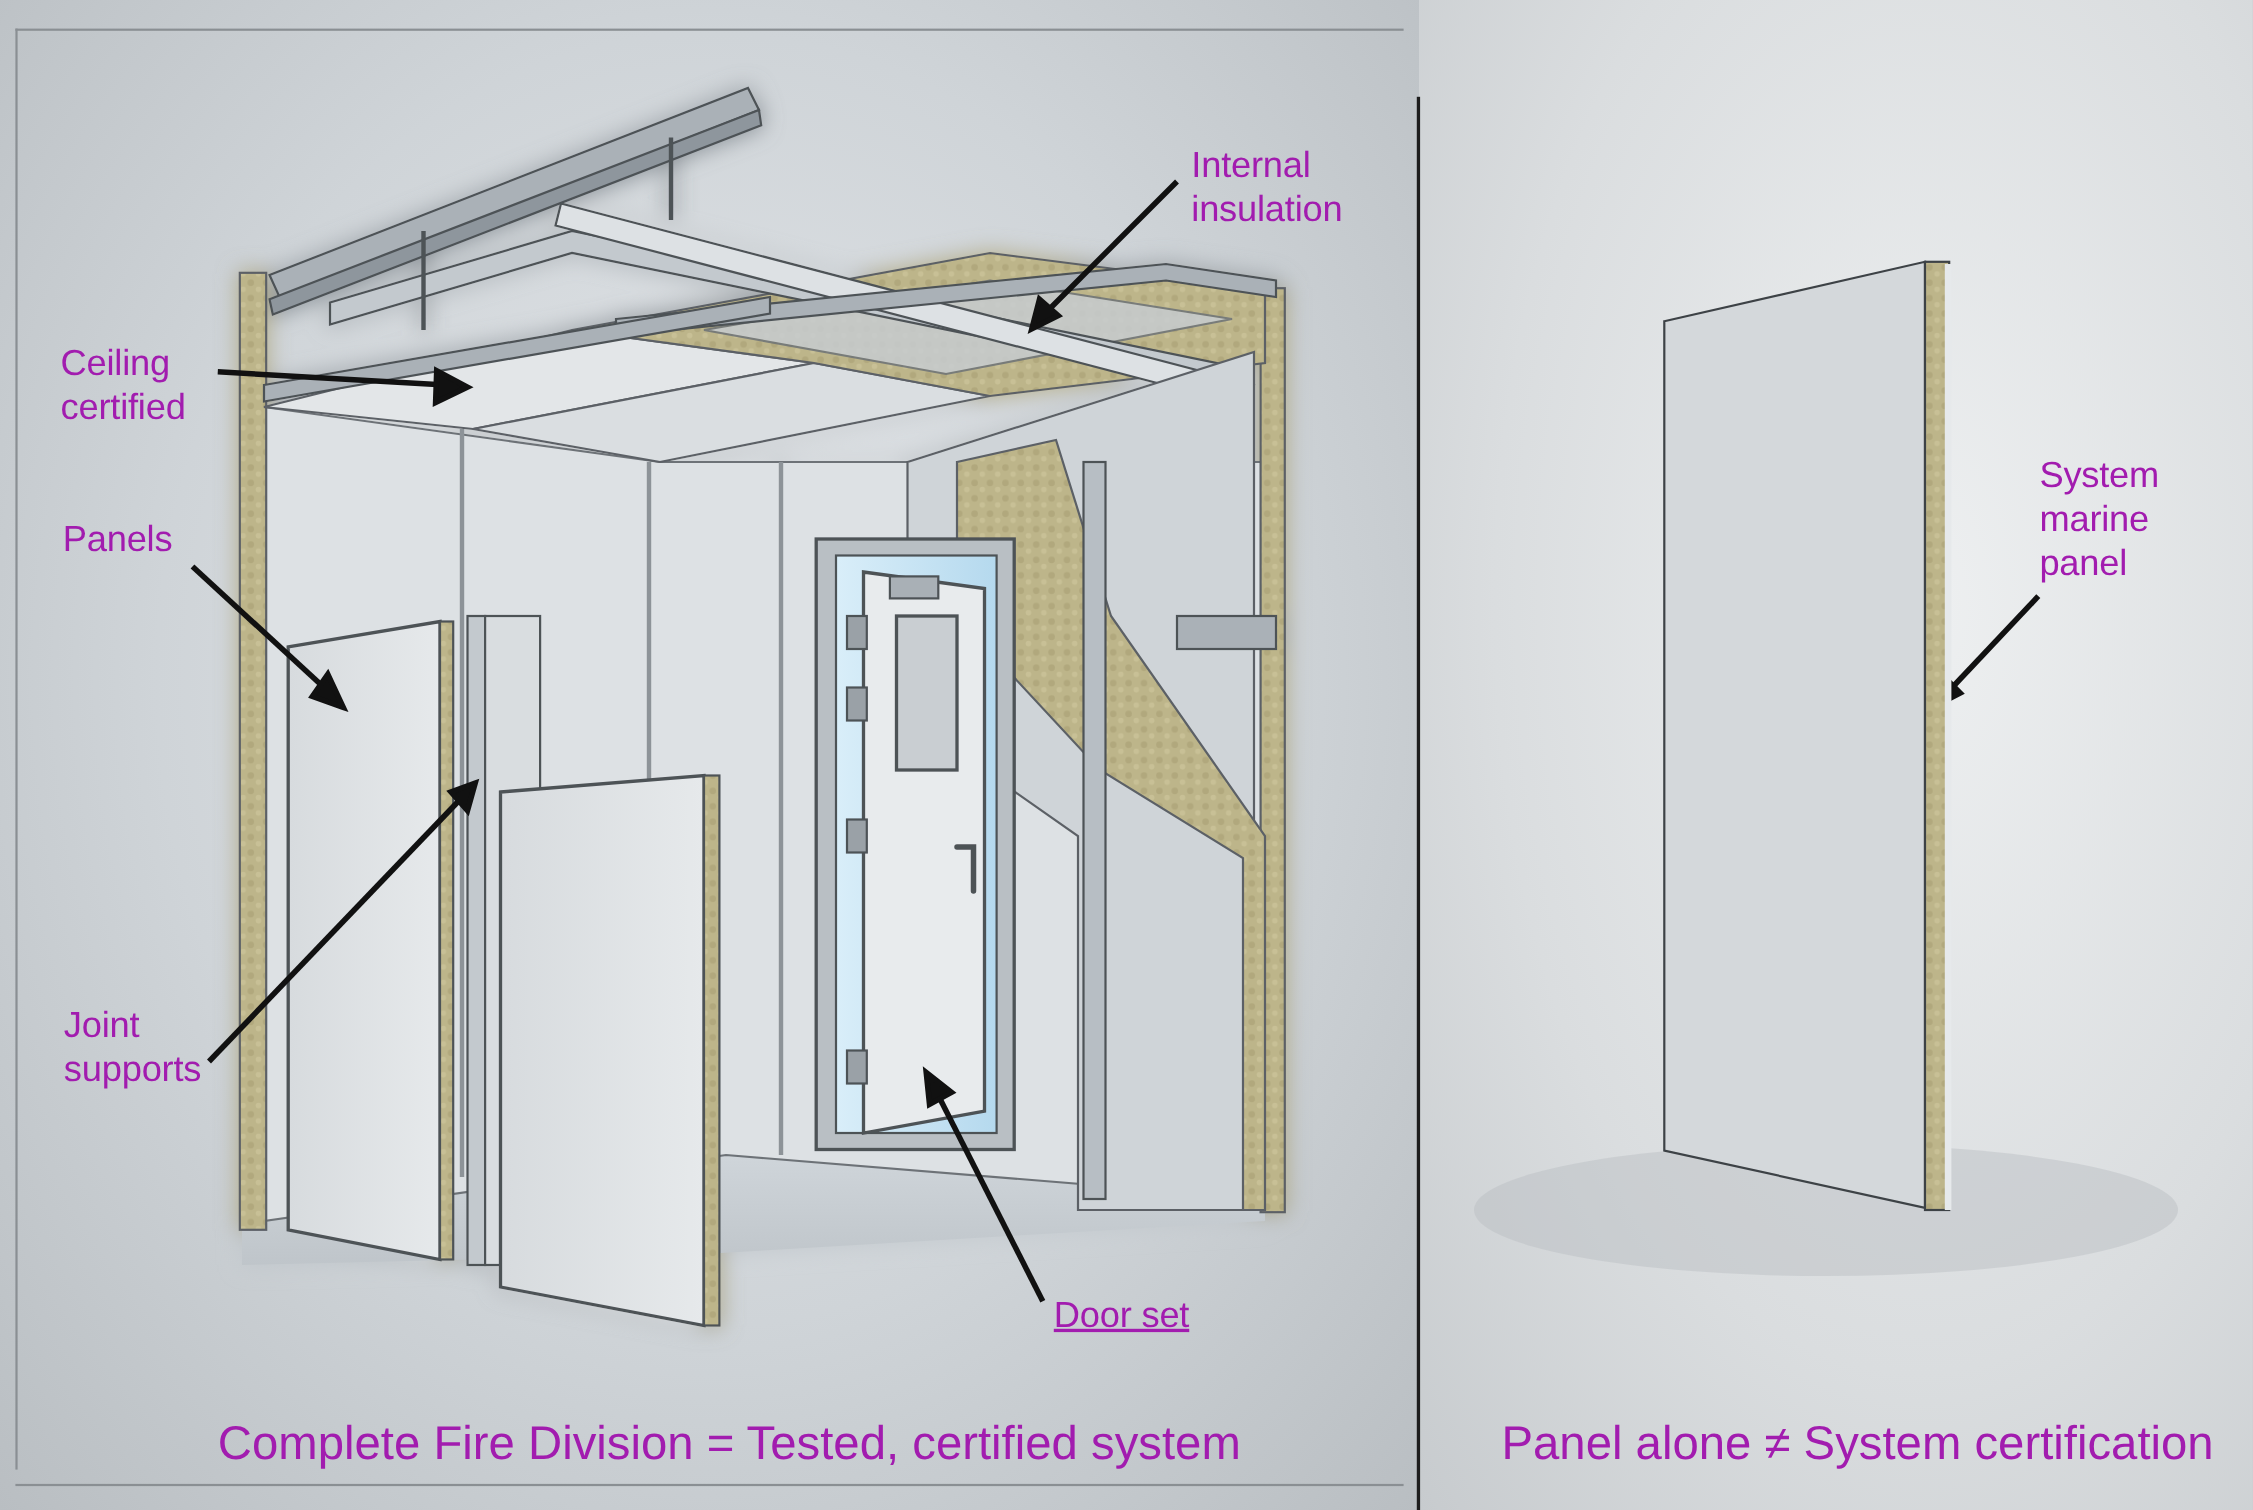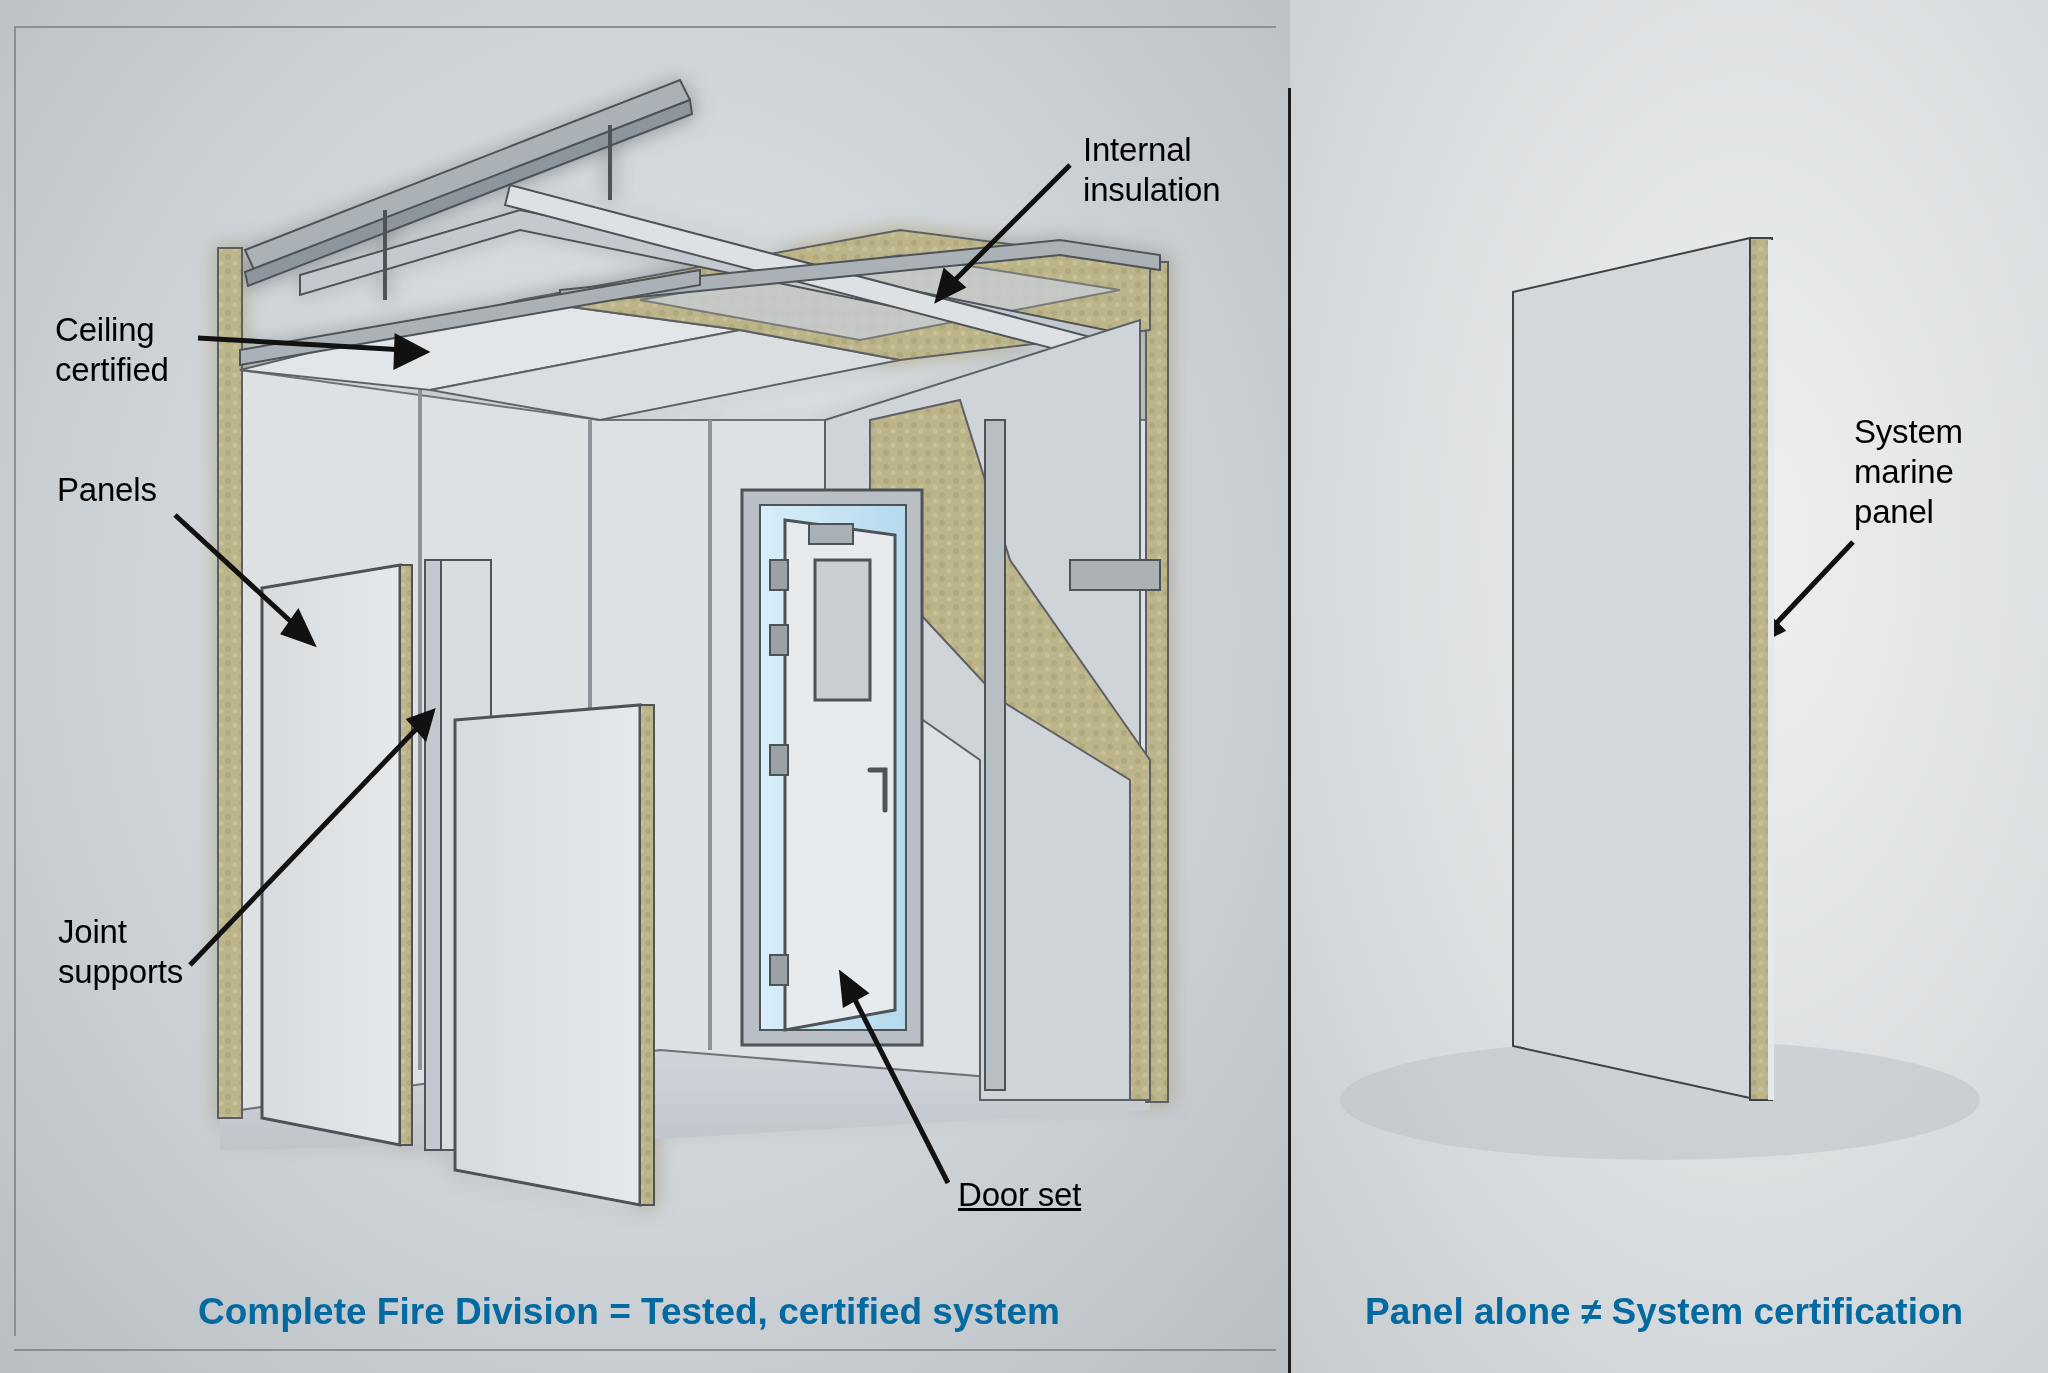--- a/index.html
+++ b/index.html
@@ -4,22 +4,22 @@
 <style>
   html,body{margin:0;padding:0;}
   body{width:2048px;height:1373px;overflow:hidden;background:#c9cdd0;font-family:"Liberation Sans",sans-serif;position:relative;}
   .left-pane{position:absolute;left:0;top:0;width:1290px;height:1373px;
     background:radial-gradient(ellipse at 50% 45%, #e4e7ea 0%, #cfd4d8 55%, #b9bec2 100%);}
   .right-pane{position:absolute;left:1290px;top:0;width:758px;height:1373px;
     background:radial-gradient(ellipse at 60% 40%, #eef0f1 0%, #dadddf 60%, #c7cbce 100%);}
   .divider{position:absolute;left:1288px;top:88px;width:3px;height:1285px;background:#1d1d1d;}
   .frame-line{position:absolute;background:#8a8f93;}
   svg.scene{position:absolute;left:0;top:0;}
-  .label{position:absolute;color:#000000;font-size:33px;line-height:40px;letter-spacing:-0.2px;}
-  .caption{position:absolute;color:#0369a1;font-size:37px;line-height:44px;white-space:nowrap;font-weight:bold;}
+  .label{position:absolute;color:#a21caf;font-size:33px;line-height:40px;letter-spacing:-0.2px;}
+  .caption{position:absolute;color:#a21caf;font-size:43px;line-height:44px;white-space:nowrap;}
 </style>
 </head>
 <body>
 
 <div class="left-pane"></div>
 <div class="right-pane"></div>
 
 <div class="frame-line" style="left:14px;top:26px;width:1262px;height:2px;"></div>
 <div class="frame-line" style="left:14px;top:26px;width:2px;height:1310px;"></div>
 <div class="frame-line" style="left:14px;top:1349px;width:1262px;height:2px;"></div>

